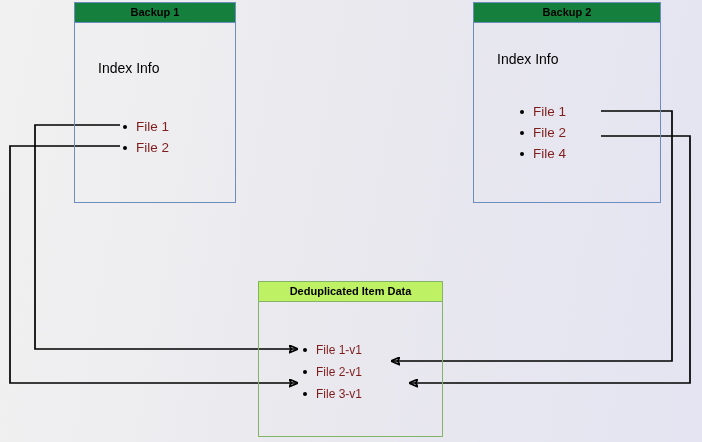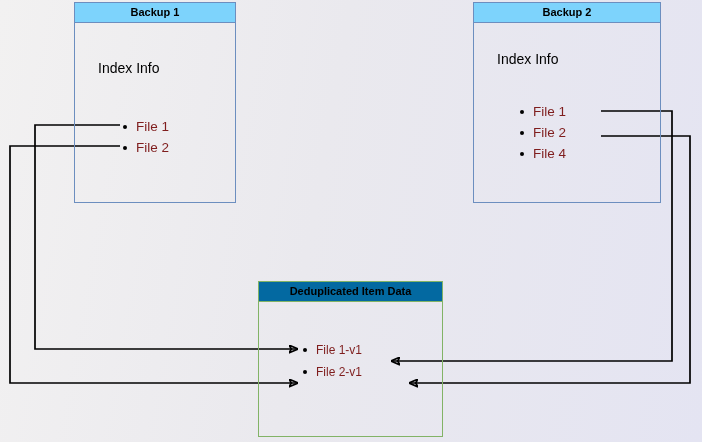--- a/index.html
+++ b/index.html
@@ -28,25 +28,25 @@
     border-color: #82b366;
   }
   .box-header {
     box-sizing: border-box;
     height: 20px;
     line-height: 19px;
     text-align: center;
     font-size: 11px;
     font-weight: bold;
     color: #000;
-    background: #7dd3fc;
+    background: #15803d;
     border-bottom: 1px solid #6c8ebf;
   }
   .box.green > .box-header {
-    background: #0369a1;
+    background: #bef264;
     border-bottom: 1px solid #82b366;
   }
   .box-title-text {
     display: block;
   }
   .section-label {
     position: absolute;
     font-size: 14px;
     color: #000;
     white-space: nowrap;
@@ -141,15 +141,16 @@
   </ul>
 
   <div class="box green" style="left:258px; top:281px; width:185px; height:156px;">
     <div class="box-header">
       <span class="box-title-text">Deduplicated Item Data</span>
     </div>
   </div>
   <ul class="file-list dedup" style="left:300px; top:339px;">
     <li>File 1-v1</li>
     <li>File 2-v1</li>
+    <li>File 3-v1</li>
   </ul>
 
 </div>
 
 </body></html>

